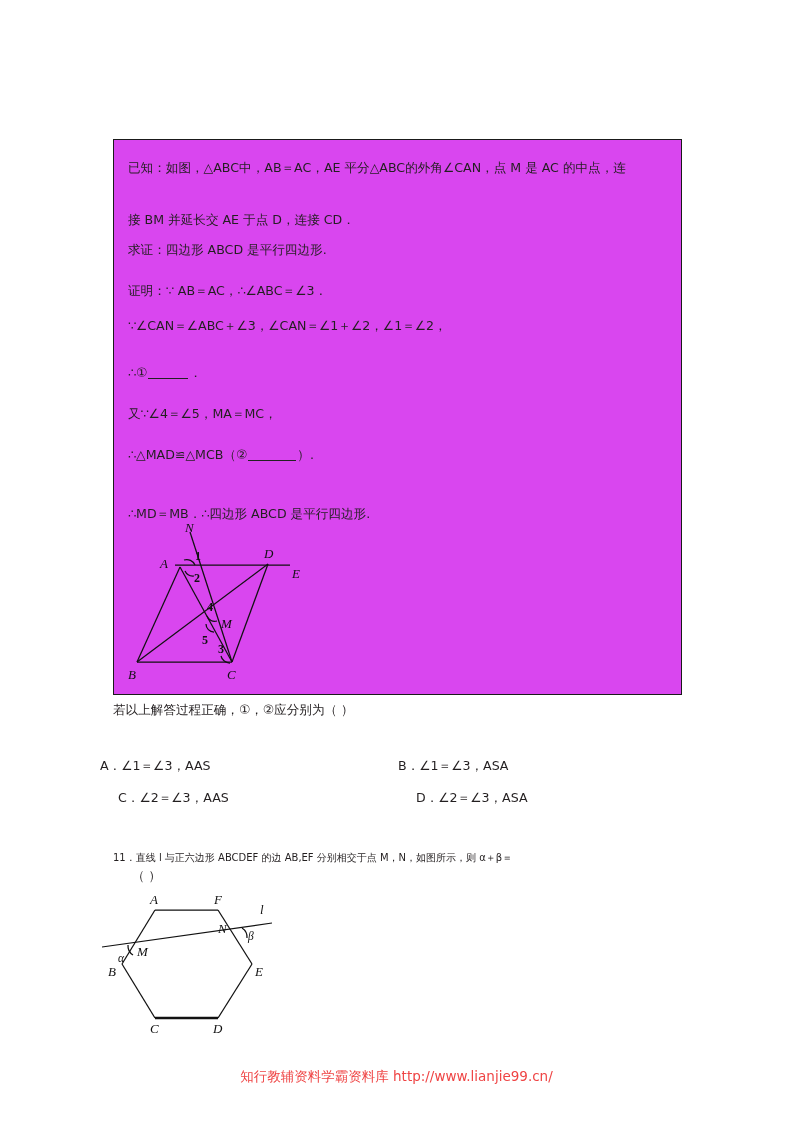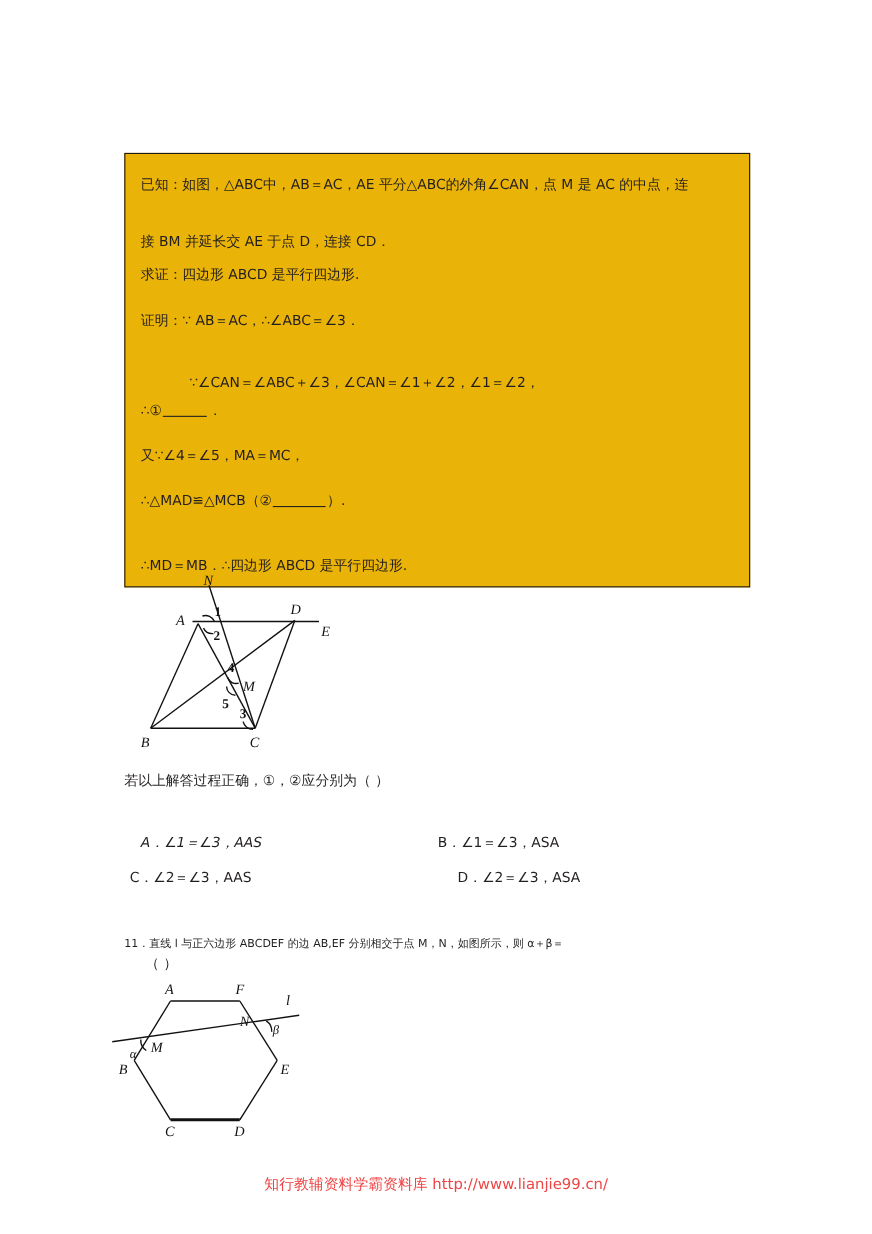--- a/index.html
+++ b/index.html
@@ -37,24 +37,24 @@
     letter-spacing: 0.1px;
     white-space: nowrap;
   }
 
   
   #proof-box {
     position: absolute;
     left: 113px;
     top: 139px;
     width: 569px;
-    height: 395px;
+    height: 556px;
     border: 1.4px solid #1a1a1a;
     box-sizing: border-box;
-    background: #eab308;
+    background: #d946ef;
   }
   .proof-line {
     position: absolute;
     left: 14px;
     font-size: 12.6px;
     white-space: nowrap;
     line-height: 1;
   }
   .blank-u {
     display: inline-block;
@@ -81,21 +81,21 @@
     left: 113px;
     top: 702px;
     font-size: 12.6px;
     white-space: nowrap;
   }
   .opt {
     position: absolute;
     font-size: 12.6px;
     white-space: nowrap;
   }
-  #opt-a { left: 128px; top: 758px; font-style: italic; }
+  #opt-a { left: 100px; top: 758px; }
   #opt-b { left: 398px; top: 758px; }
   #opt-c { left: 118px; top: 790px; }
   #opt-d { left: 416px; top: 790px; }
 
   
   #q11-stem {
     position: absolute;
     left: 113px;
     top: 832px;
     font-size: 10px;
@@ -161,21 +161,21 @@
   <div id="proof-box">
 
     <div class="proof-line cn" style="top:22px;">已知：如图，△ABC中，AB＝AC，AE 平分△ABC的外角∠CAN，点 M 是 AC 的中点，连</div>
 
     <div class="proof-line cn" style="top:74px;">接 BM 并延长交 AE 于点 D，连接 CD．</div>
 
     <div class="proof-line cn" style="top:104px;">求证：四边形 ABCD 是平行四边形.</div>
 
     <div class="proof-line cn" style="top:145px;">证明：∵ AB＝AC，∴∠ABC＝∠3．</div>
 
-    <div class="proof-line cn" style="top:202px;margin-left:44px;">∵∠CAN＝∠ABC＋∠3，∠CAN＝∠1＋∠2，∠1＝∠2，</div>
+    <div class="proof-line cn" style="top:180px;">∵∠CAN＝∠ABC＋∠3，∠CAN＝∠1＋∠2，∠1＝∠2，</div>
 
     <div class="proof-line cn" style="top:227px;">
       <span>∴①</span><span class="blank-u"></span><span>．</span>
     </div>
 
     <div class="proof-line cn" style="top:268px;">又∵∠4＝∠5，MA＝MC，</div>
 
     <div class="proof-line cn" style="top:309px;">
       <span>∴△MAD≌△MCB（②</span><span class="blank-u wide"></span><span>）.</span>
     </div>

